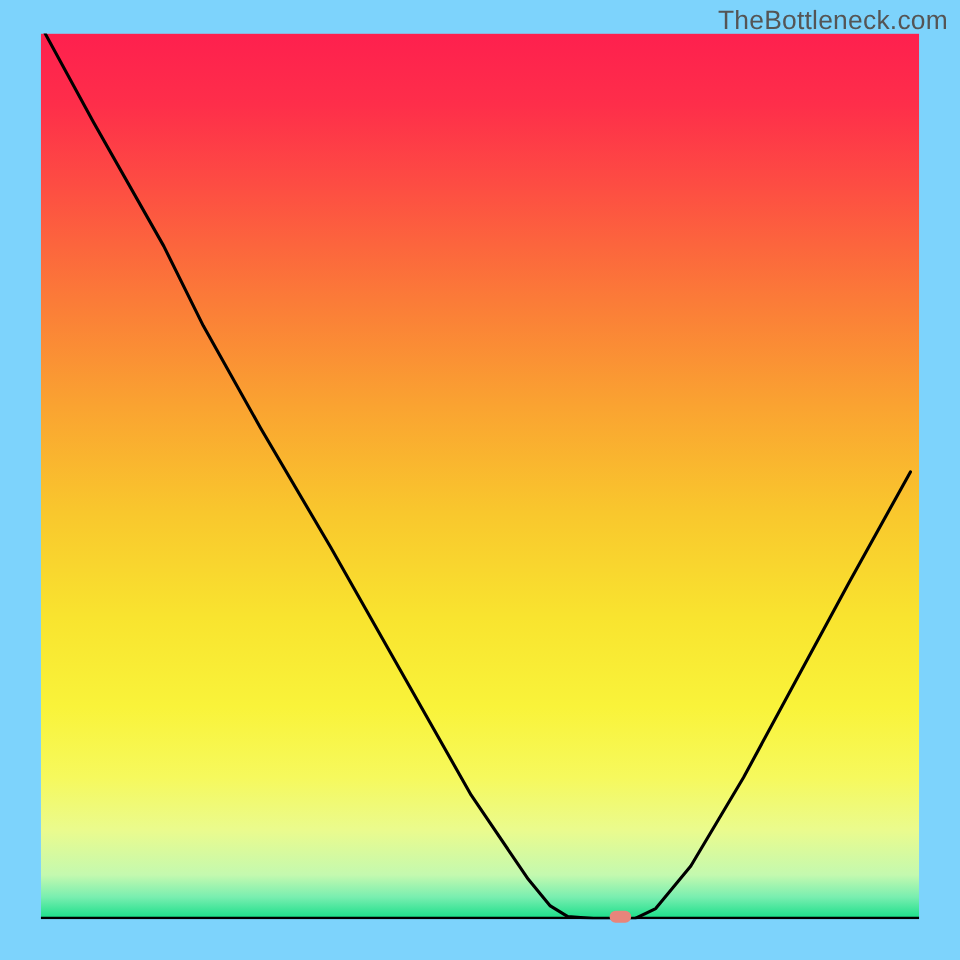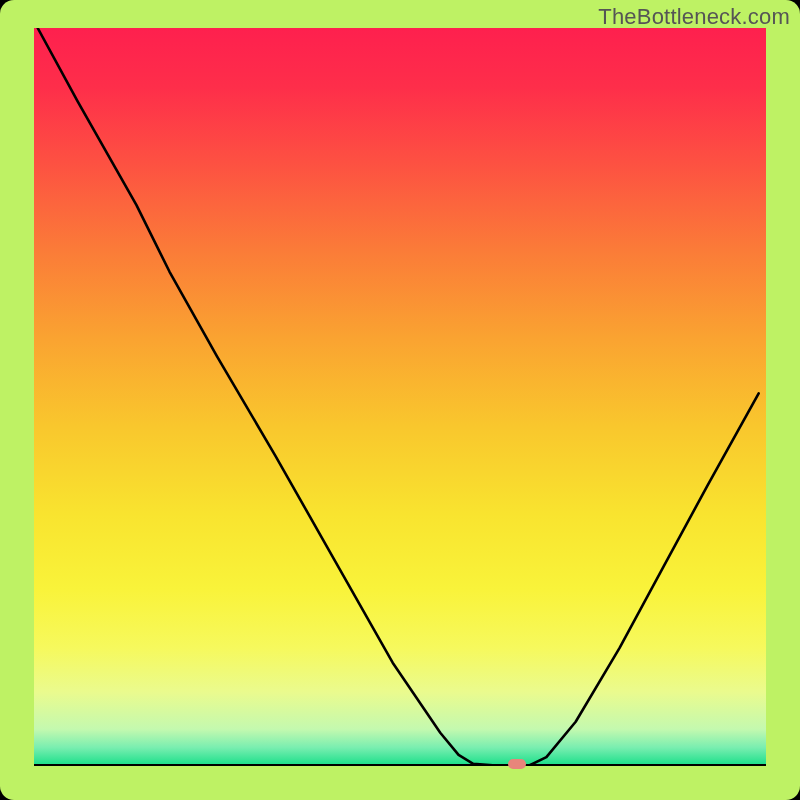--- a/index.html
+++ b/index.html
@@ -8,22 +8,21 @@
     width: 800px;
     height: 800px;
     background: #000;
     overflow: hidden;
     font-family: Arial, Helvetica, sans-serif;
   }
   .frame {
     position: relative;
     width: 800px;
     height: 800px;
-    background: #bef264;
-    border-radius: 14px;
+    background: #7dd3fc;
   }
   .watermark {
     position: absolute;
     top: 4px;
     right: 10px;
     color: #555;
     font-size: 22px;
     font-weight: 500;
     letter-spacing: 0.2px;
     z-index: 10;

